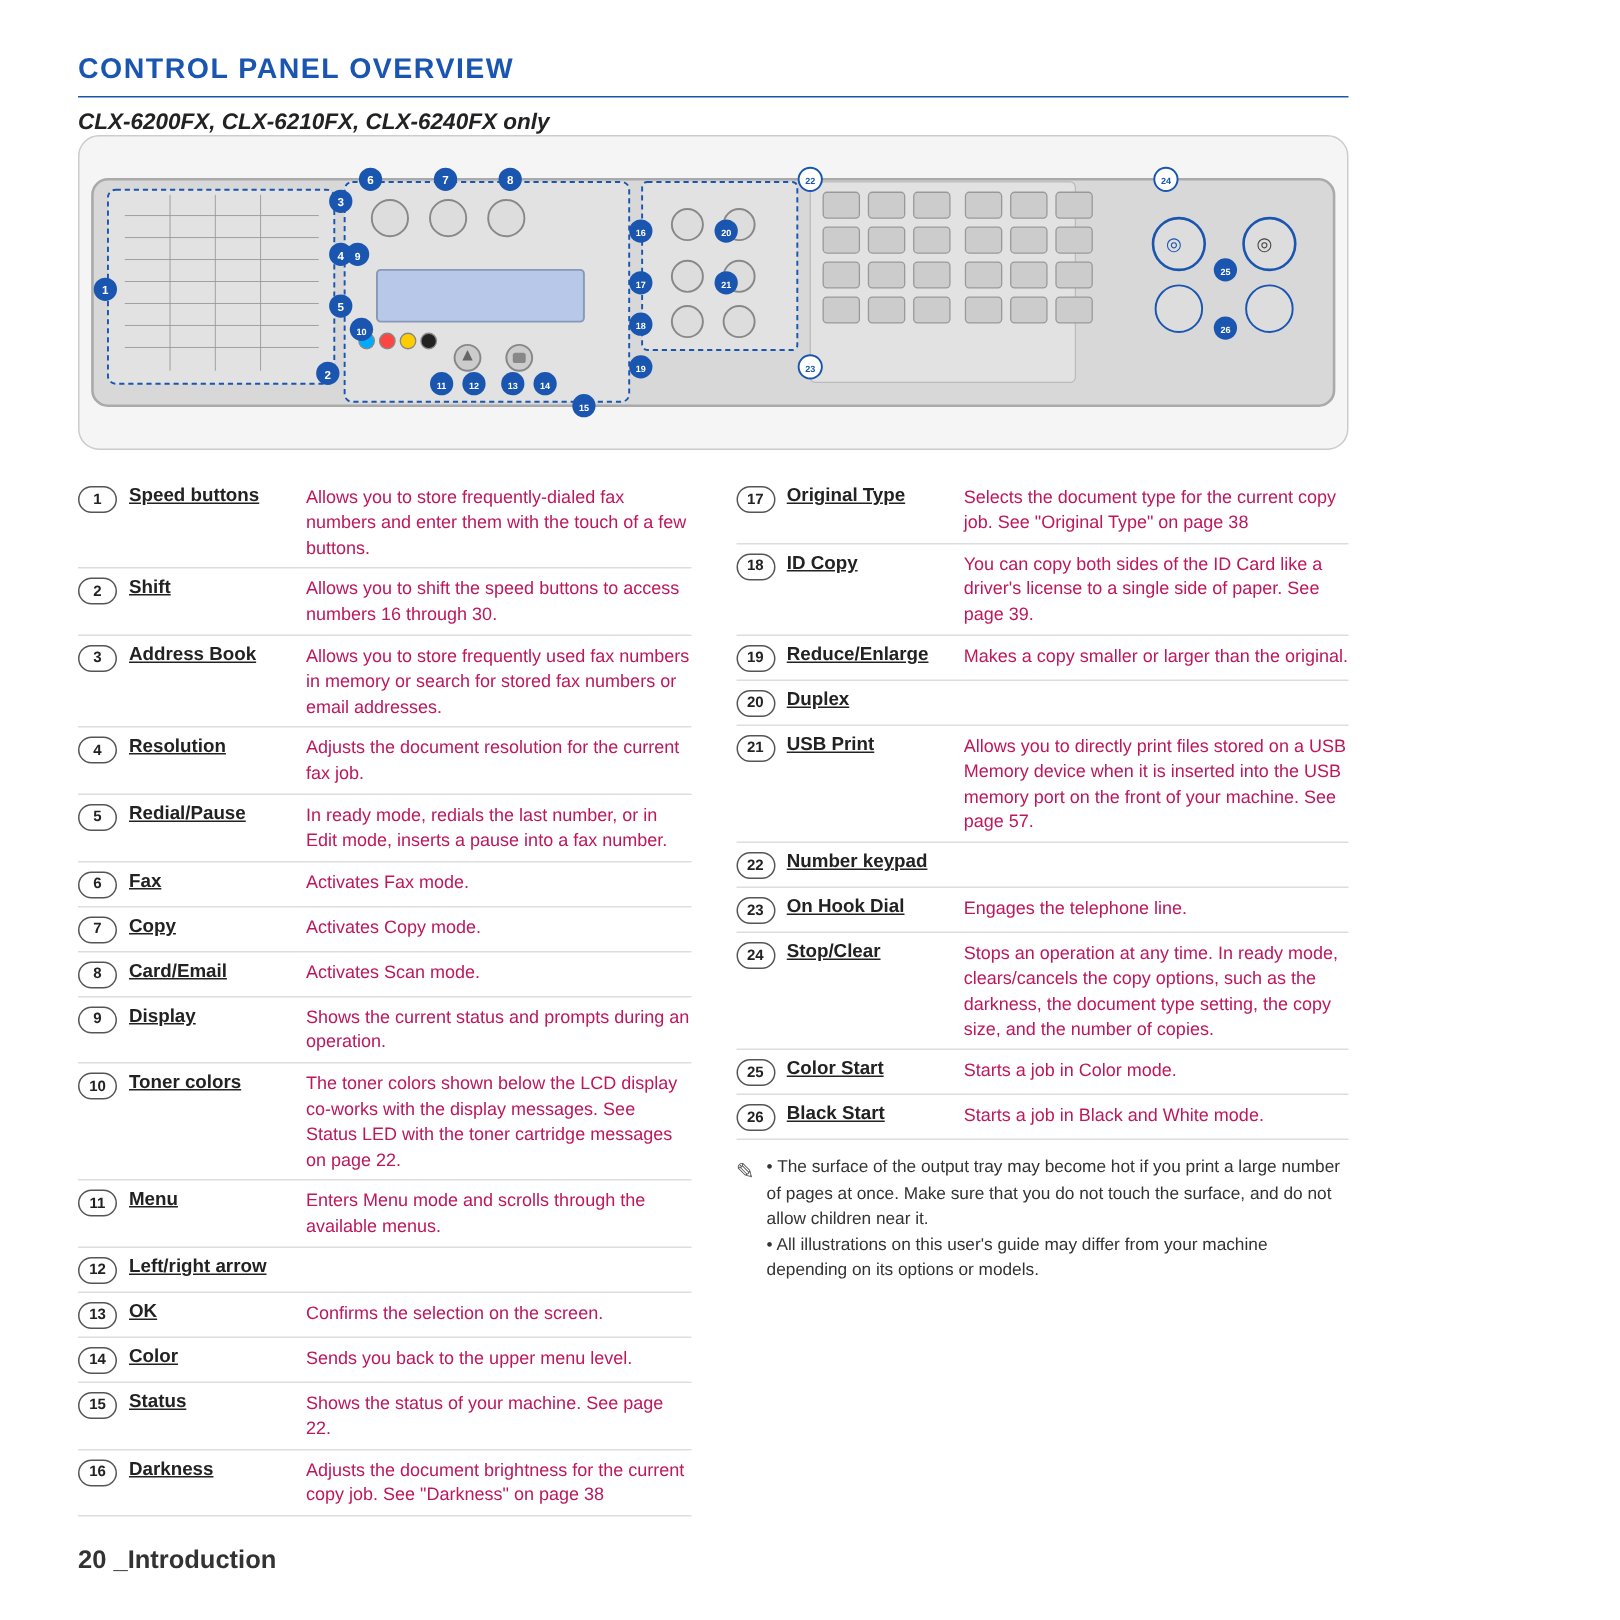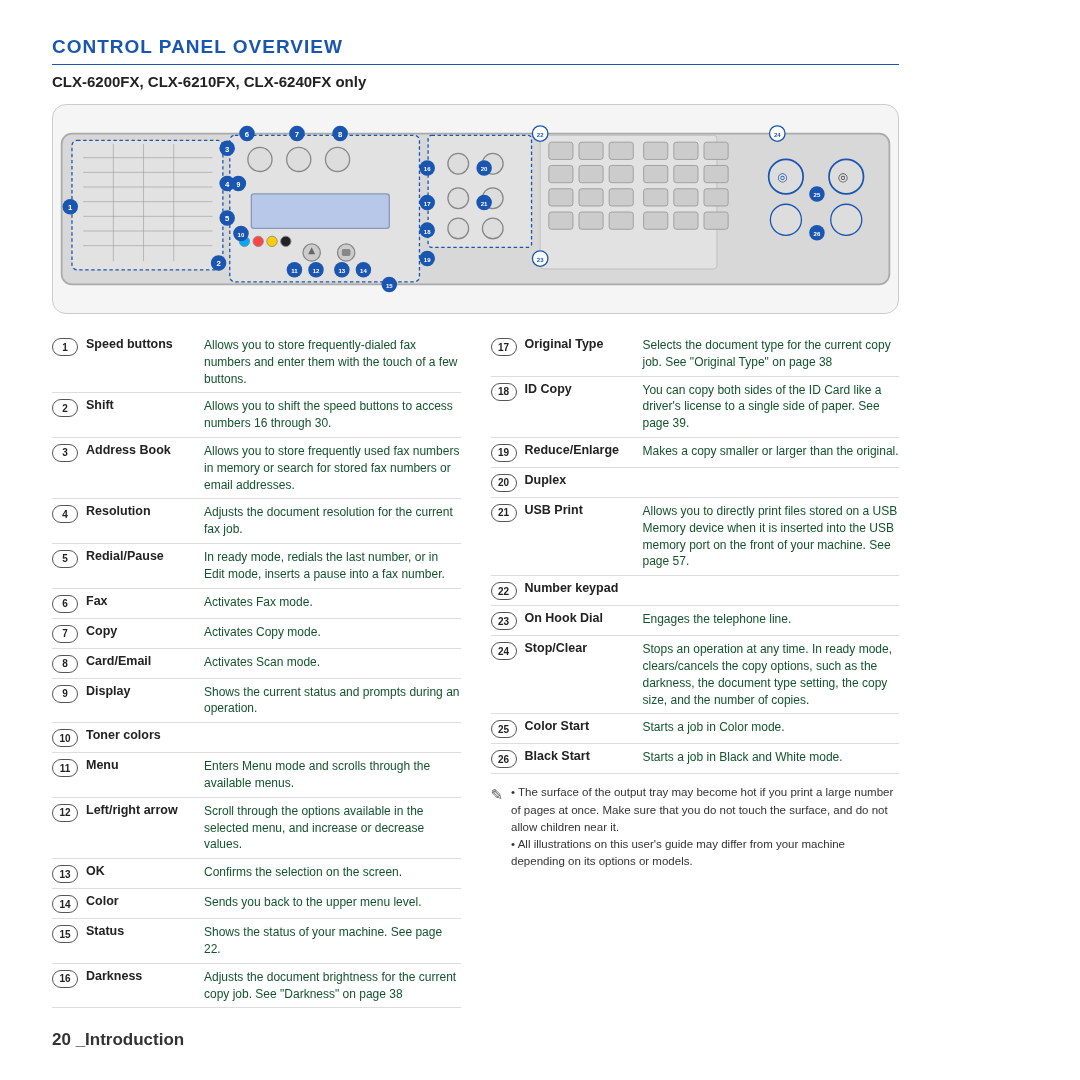--- a/index.html
+++ b/index.html
@@ -25,21 +25,22 @@
       font-weight: bold;
       letter-spacing: 1px;
       text-transform: uppercase;
       border-bottom: 1.5px solid #1a56b0;
       padding-bottom: 6px;
       margin-bottom: 8px;
     }
     .subtitle {
       font-size: 15px;
       font-weight: bold;
-      margin-bottom: 14px;
+      margin-bottom: 0;
+      font-style: italic;
     }
     .panel-diagram {
       width: 100%;
       height: 210px;
       background: #f5f5f5;
       border: 1.5px solid #ccc;
       border-radius: 14px;
       margin-bottom: 18px;
       display: flex;
       align-items: center;
@@ -77,24 +78,25 @@
       font-weight: bold;
       color: #222;
       flex-shrink: 0;
       margin-top: 1px;
     }
     .item-label {
       font-weight: bold;
       min-width: 110px;
       flex-shrink: 0;
       font-size: 12.5px;
+      text-decoration: underline;
     }
     .item-desc {
       font-size: 12px;
-      color: #14532d;
+      color: #be185d;
       line-height: 1.4;
     }
     .notes-section {
       margin-top: 10px;
       display: flex;
       gap: 8px;
       align-items: flex-start;
     }
     .note-icon {
       font-size: 15px;
@@ -330,30 +332,30 @@
       <span class="item-desc">Activates Scan mode.</span>
     </div>
         <div class="item-row">
       <span class="item-num">9</span>
       <span class="item-label">Display</span>
       <span class="item-desc">Shows the current status and prompts during an operation.</span>
     </div>
         <div class="item-row">
       <span class="item-num">10</span>
       <span class="item-label">Toner colors</span>
+      <span class="item-desc">The toner colors shown below the LCD display co-works with the display messages. See Status LED with the toner cartridge messages on page 22.</span>
     </div>
         <div class="item-row">
       <span class="item-num">11</span>
       <span class="item-label">Menu</span>
       <span class="item-desc">Enters Menu mode and scrolls through the available menus.</span>
     </div>
         <div class="item-row">
       <span class="item-num">12</span>
       <span class="item-label">Left/right arrow</span>
-      <span class="item-desc">Scroll through the options available in the selected menu, and increase or decrease values.</span>
     </div>
         <div class="item-row">
       <span class="item-num">13</span>
       <span class="item-label">OK</span>
       <span class="item-desc">Confirms the selection on the screen.</span>
     </div>
         <div class="item-row">
       <span class="item-num">14</span>
       <span class="item-label">Color</span>
       <span class="item-desc">Sends you back to the upper menu level.</span>

